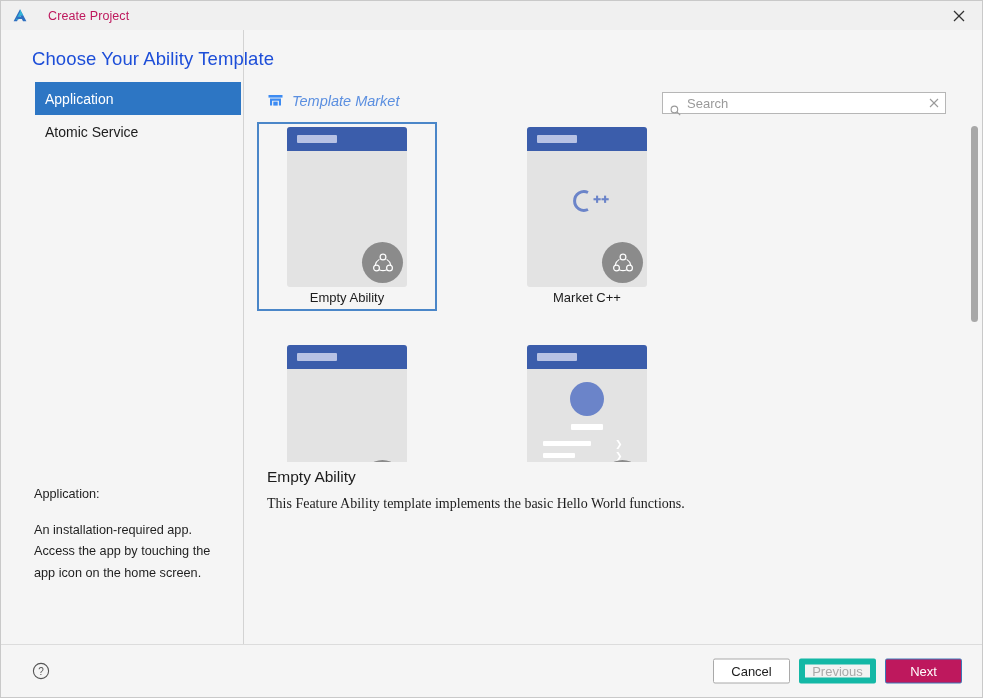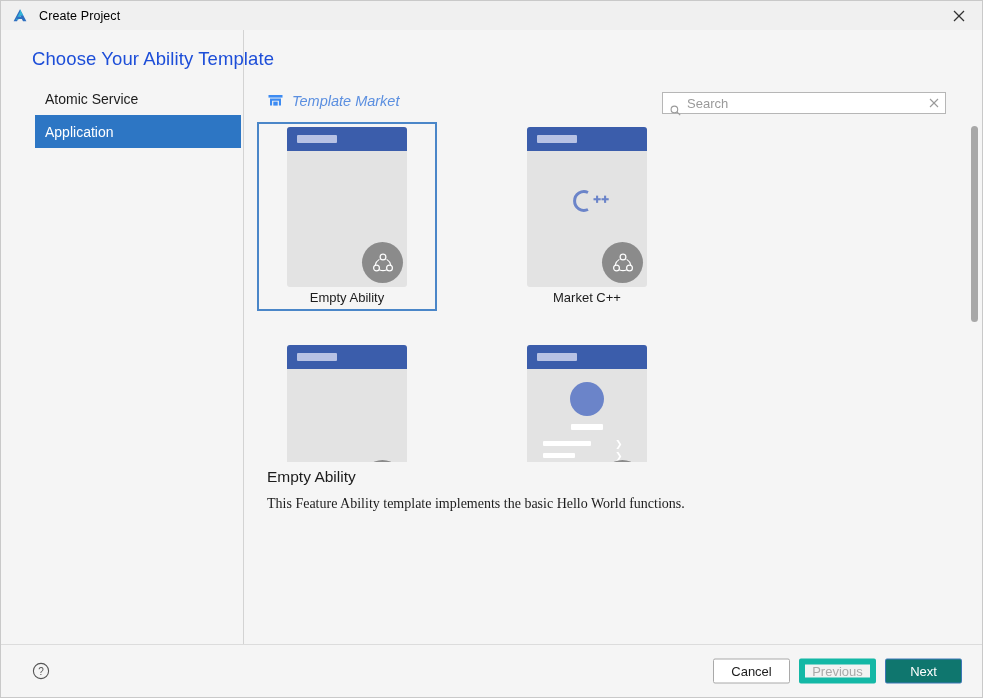--- a/index.html
+++ b/index.html
@@ -29,23 +29,23 @@
     border-bottom: 1px solid #dcdcdc;
     display: flex;
     align-items: center;
   }
   .titlebar-icon {
     width: 20px; height: 20px;
     margin-left: 9px;
     display: flex; align-items: center; justify-content: center;
   }
   .titlebar-title {
-    margin-left: 9px;
+    margin-left: 18px;
     font-size: 12.5px;
-    color: #000000;
+    color: #be185d;
     letter-spacing: 0.1px;
   }
   .titlebar-close {
     position: absolute;
     right: 0; top: 0;
     width: 46px; height: 29px;
     display: flex; align-items: center; justify-content: center;
     cursor: default;
     color: #333;
   }
@@ -324,21 +324,21 @@
     background: #ffffff;
     border: 1px solid #a9a9a9;
     color: #1c1c1c;
   }
   .btn-disabled {
     background: #f3f3f3;
     border: 6px solid #14b8a6;
     color: #a9a9a9;
   }
   .btn-primary {
-    background: #0f766e;
+    background: #be185d;
     border: 1px solid #3c76b6;
     color: #ffffff;
   }
 </style>
 </head>
 <body>
 
 <div id="app">
 
   <div class="titlebar">
@@ -357,28 +357,32 @@
       </svg>
     </span>
   </div>
 
   <div class="dialog-body">
 
     <div class="heading">Choose Your Ability Template</div>
 
     <div class="left-pane">
       <div class="cat-list">
+        <div class="cat-item selected">
+          <span>Application</span>
+        </div>
         <div class="cat-item">
           <span>Atomic Service</span>
         </div>
-        <div class="cat-item selected">
-          <span>Application</span>
-        </div>
-      </div>
-
+      </div>
+
+      <div class="cat-desc">
+        <div class="desc-title">Application:</div>
+        <div class="desc-body">An installation-required app. Access the app by touching the app icon on the home screen.</div>
+      </div>
     </div>
 
     <div class="right-pane">
 
       <div class="market-link">
         <span class="market-icon">
           <svg width="17" height="17" viewBox="0 0 17 17">
             <path d="M1.5 3.0 H15.5 V5.6 H1.5 Z" fill="#3d8bf2"></path>
             <path d="M3.0 6.4 H14.0 V13.6 H11.9 V8.8 H5.1 V13.6 H3.0 Z" fill="#3d8bf2"></path>
             <rect x="6.3" y="9.6" width="4.4" height="4.0" fill="#3d8bf2"></rect>

